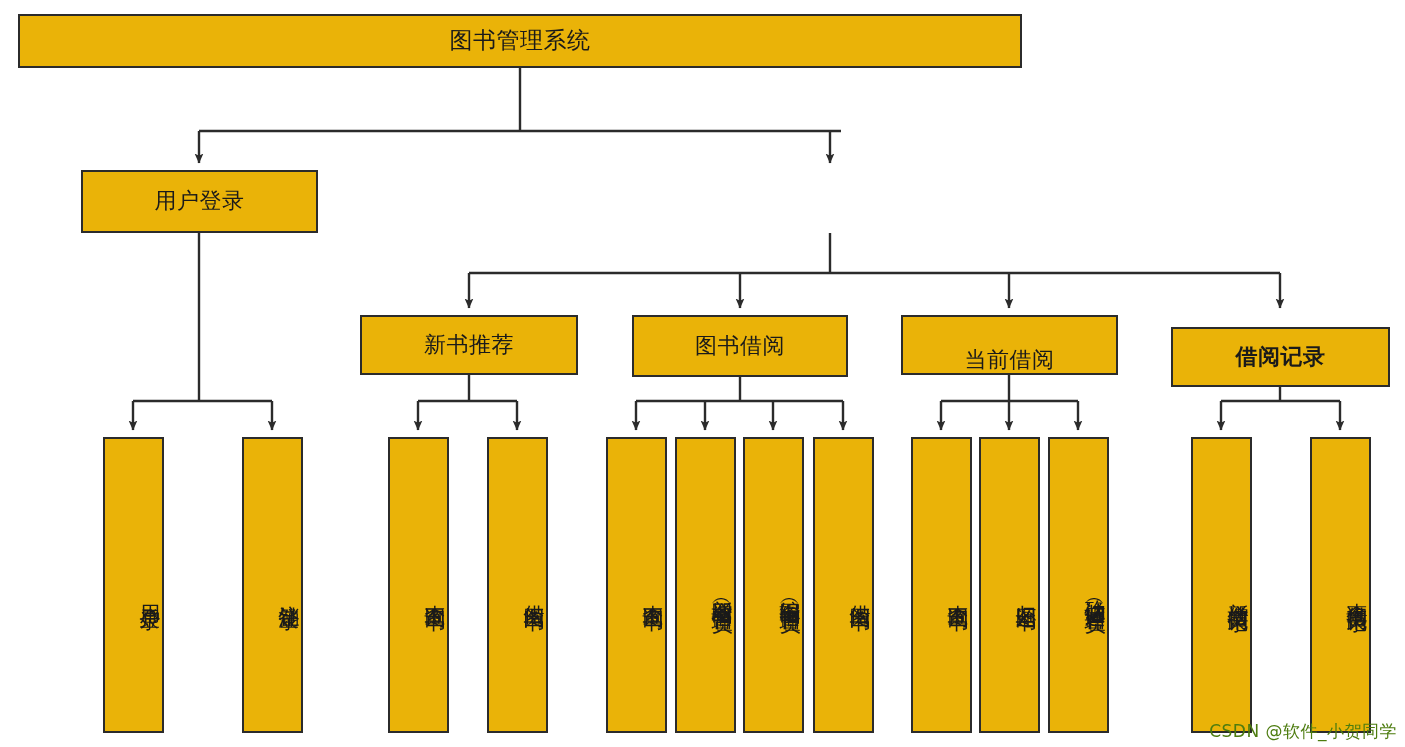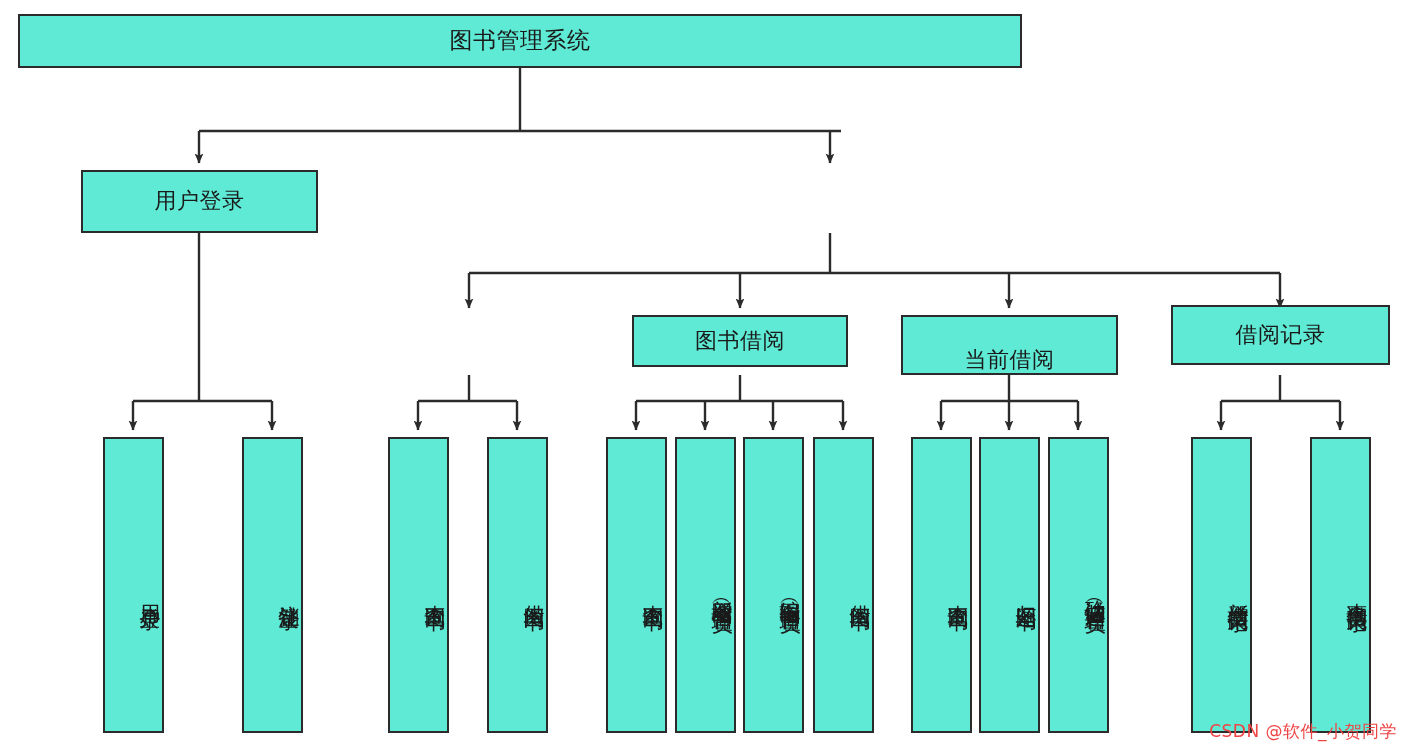--- a/index.html
+++ b/index.html
@@ -22,21 +22,21 @@
     left: 0;
     top: 0;
     width: 1405px;
     height: 747px;
     pointer-events: none;
   }
   .node {
     position: absolute;
     box-sizing: border-box;
     border: 2px solid #2b2b2b;
-    background: #5eead4;
+    background: #eab308;
     color: #1a1a1a;
     display: flex;
     align-items: center;
     justify-content: center;
     text-align: center;
     letter-spacing: 0.5px;
   }
   .node.h {
     font-size: 22px;
     line-height: 1.2;
@@ -57,21 +57,21 @@
   .node.v > span {
     writing-mode: vertical-rl;
     text-orientation: upright;
     display: block;
   }
   #watermark {
     position: absolute;
     right: 8px;
     bottom: 4px;
     font-size: 17px;
-    color: #ef4444;
+    color: #4d7c0f;
     white-space: nowrap;
     letter-spacing: 0.5px;
   }
 </style>
 </head>
 <body>
 
 <div id="canvas">
 
   <svg id="wires" viewBox="0 0 1405 747" xmlns="http://www.w3.org/2000/svg">
@@ -125,27 +125,30 @@
   </svg>
 
   <div class="node h root" style="left:18px; top:14px; width:1004px; height:54px;">
     <span>图书管理系统</span>
   </div>
 
   <div class="node h" style="left:81px; top:170px; width:237px; height:63px;">
     <span>用户登录</span>
   </div>
 
-  <div class="node h" style="left:632px; top:315px; width:216px; height:52px;">
+  <div class="node h" style="left:360px; top:315px; width:218px; height:60px;">
+    <span>新书推荐</span>
+  </div>
+  <div class="node h" style="left:632px; top:315px; width:216px; height:62px;">
     <span>图书借阅</span>
   </div>
   <div class="node h" style="left:901px; top:315px; width:217px; height:60px;align-items:flex-end;">
     <span>当前借阅</span>
   </div>
-  <div class="node h" style="left:1171px; top:305px; width:219px; height:60px;">
+  <div class="node h" style="left:1171px; top:327px; width:219px; height:60px;font-weight:bold;">
     <span>借阅记录</span>
   </div>
 
   <div class="node v" style="left:103px; top:437px; width:61px; height:296px;">
     <span>用户登录</span>
   </div>
   <div class="node v" style="left:242px; top:437px; width:61px; height:296px;">
     <span>注销登录</span>
   </div>
 

